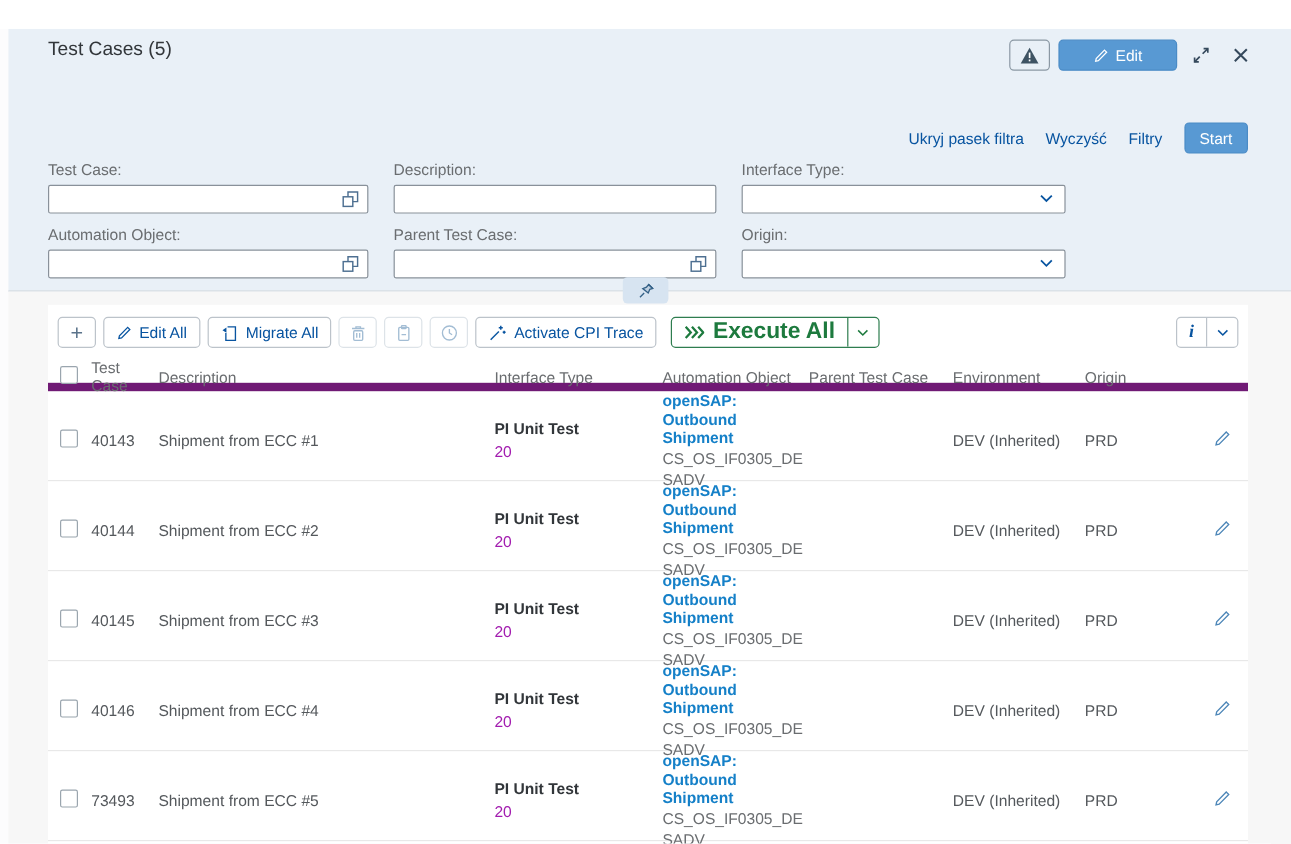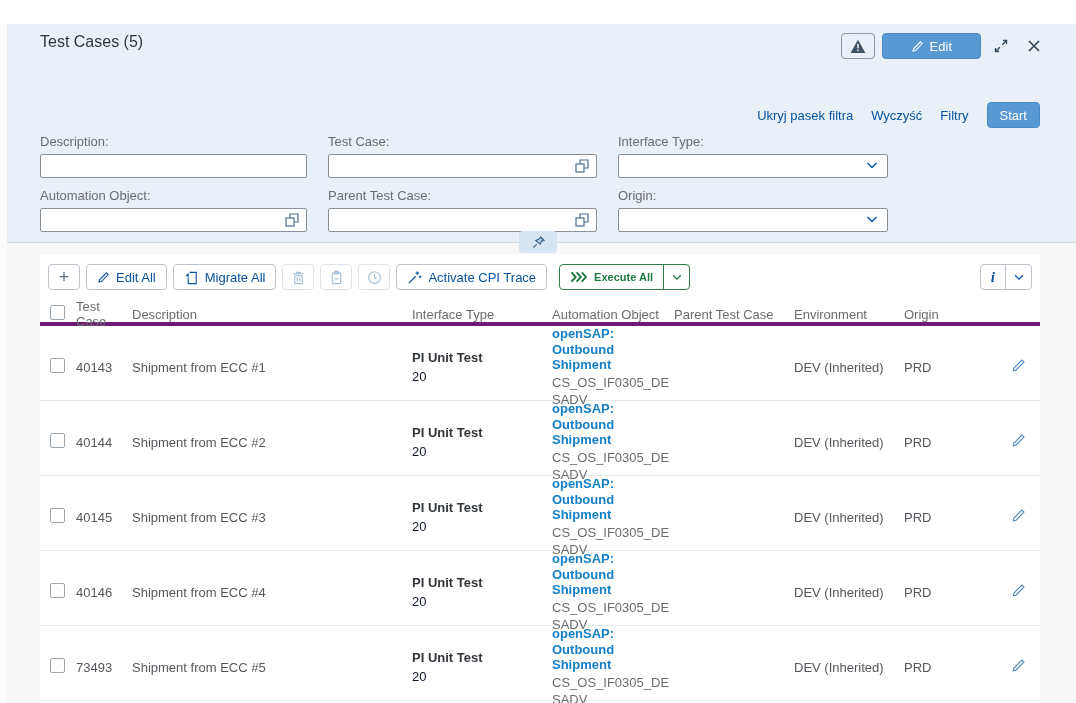--- a/index.html
+++ b/index.html
@@ -39,33 +39,33 @@
   .content { position:absolute; left:7px; right:0; top:219px; bottom:0; background:#f7f7f7; }
   .card { margin:11px 36px 0 33px; width:1000px; background:#fff; border-bottom:1px solid #dcdcdc; padding-bottom:12px; }
 
   .toolbar { display:flex; align-items:center; gap:6px; padding:10px 8px 0 8px; }
   .tbtn { height:26px; display:inline-flex; align-items:center; gap:6px; padding:0 10px; background:#fff; border:1px solid #bcc3ca;
           border-radius:4px; font-size:13px; color:#0854a0; cursor:pointer; white-space:nowrap; }
   .tbtn.icononly { width:32px; padding:0; justify-content:center; }
   .tbtn.plus { color:#5b738b; font-size:18px; font-weight:400; width:32px; padding:0; justify-content:center; }
   .tbtn.disabled { border-color:#dde3e8; color:#a3bdd4; cursor:default; }
   .split { display:inline-flex; align-items:stretch; height:26px; border:1px solid #2e7d4f; border-radius:4px; overflow:hidden; background:#fff; margin-left:6px; }
-  .split .main { display:inline-flex; align-items:center; gap:7px; padding:0 10px; font-size:11px; font-weight:700; color:#1d7a3e; cursor:pointer; }
+  .split .main { display:inline-flex; align-items:center; gap:7px; padding:0 10px; font-size:19px; font-weight:700; color:#1d7a3e; cursor:pointer; }
   .split .arrow { width:26px; display:inline-flex; align-items:center; justify-content:center; border-left:1px solid #2e7d4f; color:#1d7a3e; cursor:pointer; }
   .split.grey { border-color:#bcc3ca; margin-left:auto; }
   .split.grey .main { color:#0854a0; font-weight:700; font-style:italic; font-family:"Liberation Serif",serif; font-size:15px; padding:0 10px; }
   .split.grey .arrow { border-left-color:#bcc3ca; color:#0854a0; }
 
   .tgrid { display:grid; grid-template-columns:36px 56px 280px 140px 122px 120px 110px 92px 44px; align-items:center; }
-  .thead { height:27px; margin-top:9px; border-bottom:4px solid #701a75; font-size:13px; color:#6a6d70; }
+  .thead { height:27px; margin-top:9px; border-bottom:7px solid #701a75; font-size:13px; color:#6a6d70; }
   .trow  { height:75px; border-bottom:1px solid #e8e8e8; font-size:13px; color:#54585c; }
   .cell-check { padding-left:10px; }
   .cb { display:inline-block; width:15px; height:15px; border:1.5px solid #9aa5ae; border-radius:2px; background:#fff; cursor:pointer; }
   .if-main { font-weight:700; color:#32363a; }
-  .if-sub  { color:#0f172a; margin-top:4px; }
+  .if-sub  { color:#a21caf; margin-top:4px; }
   .obj-link { font-weight:700; color:#1580c8; line-height:1.2; cursor:pointer; padding-right:4px; }
   .obj-id { color:#6a6d70; margin-top:2px; word-break:break-all; line-height:1.3; padding-right:4px; }
   .cell-actions { text-align:center; }
   .rowedit { background:none; border:none; color:#4e87b8; cursor:pointer; }
   svg { display:block; }
 </style>
 </head>
 <body>
 
 <div class="stage">
@@ -111,35 +111,35 @@
 
     <div class="filter-actions">
       <button class="flink">Ukryj pasek filtra</button>
       <button class="flink">Wyczyść</button>
       <button class="flink">Filtry</button>
       <button class="btn-start">Start</button>
     </div>
 
     <div class="filter-grid">
       <div class="ffield">
-        <label>Description:</label>
-        <div class="fctrl">
-          <input value="" style="">
-        </div>
-      </div>
-      <div class="ffield">
         <label>Test Case:</label>
         <div class="fctrl">
           <input value="" style="">
           <span class="end-icon">
             <svg width="16" height="16" viewBox="0 0 16 16" fill="none" stroke="currentColor" stroke-width="1.2">
                 <rect x="2" y="6" width="8" height="8"></rect>
                 <path d="M6 6V2h8v8h-4"></path>
               </svg>
           </span>
+        </div>
+      </div>
+      <div class="ffield">
+        <label>Description:</label>
+        <div class="fctrl">
+          <input value="" style="">
         </div>
       </div>
       <div class="ffield">
         <label>Interface Type:</label>
         <div class="fctrl">
           <input value="" style="">
           <span class="end-icon chev">
             <svg width="14" height="14" viewBox="0 0 14 14" fill="none" stroke="currentColor" stroke-width="1.5">
                 <path d="M2.5 5l4.5 4.5L11.5 5"></path>
               </svg>

